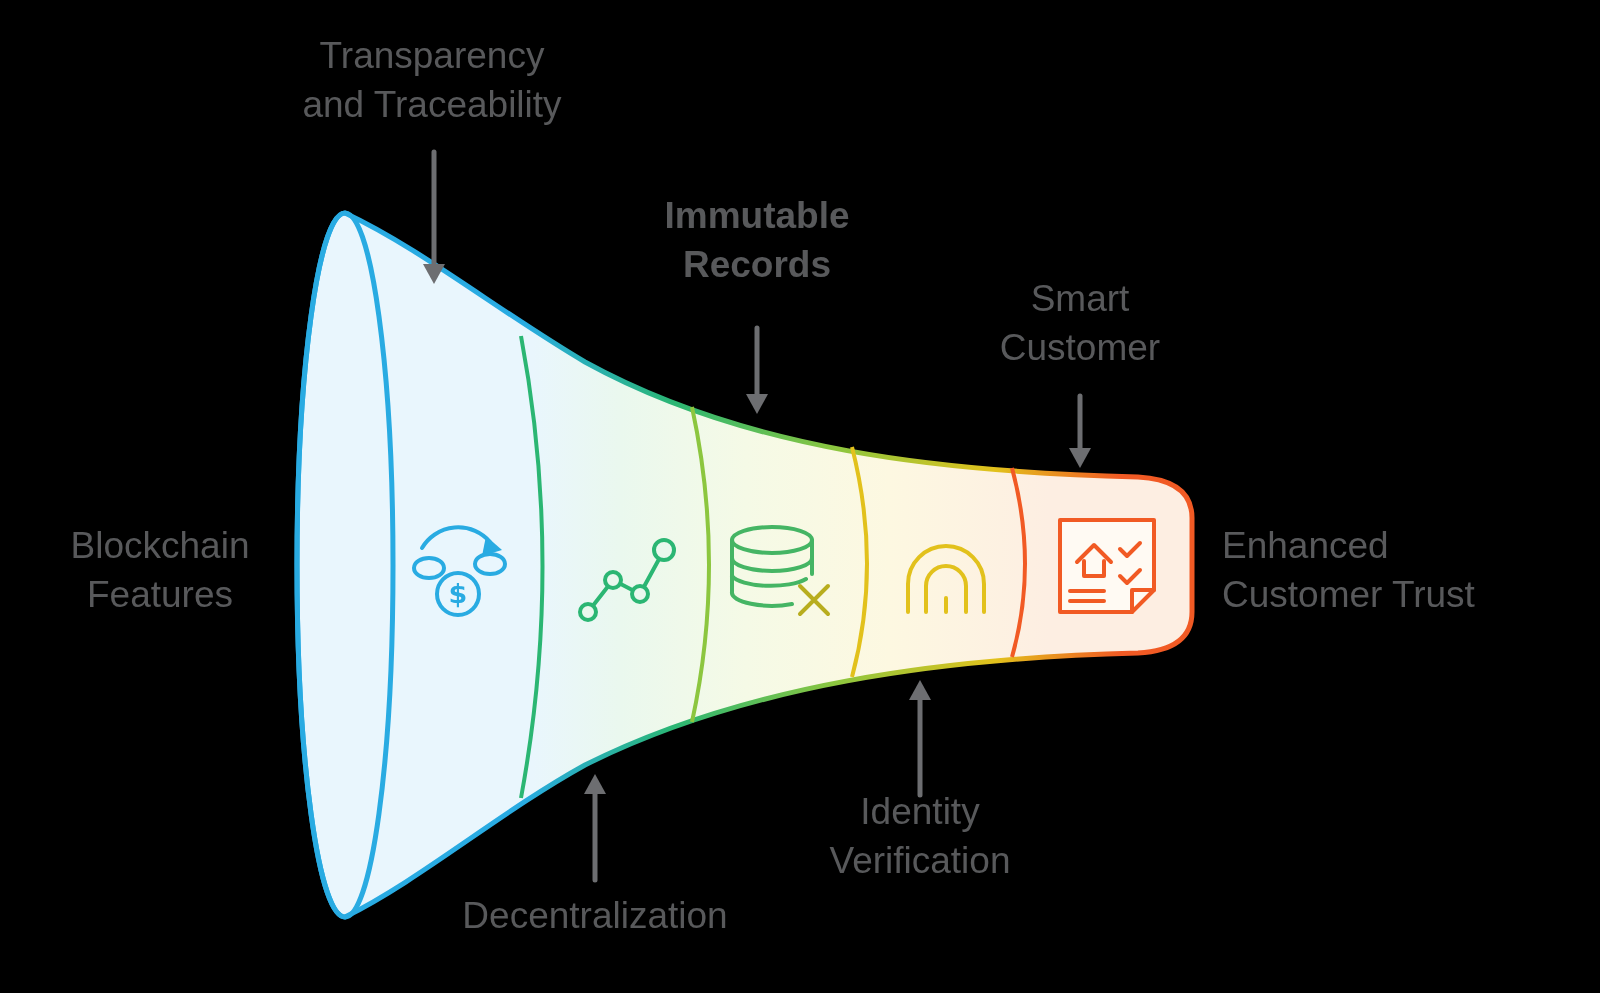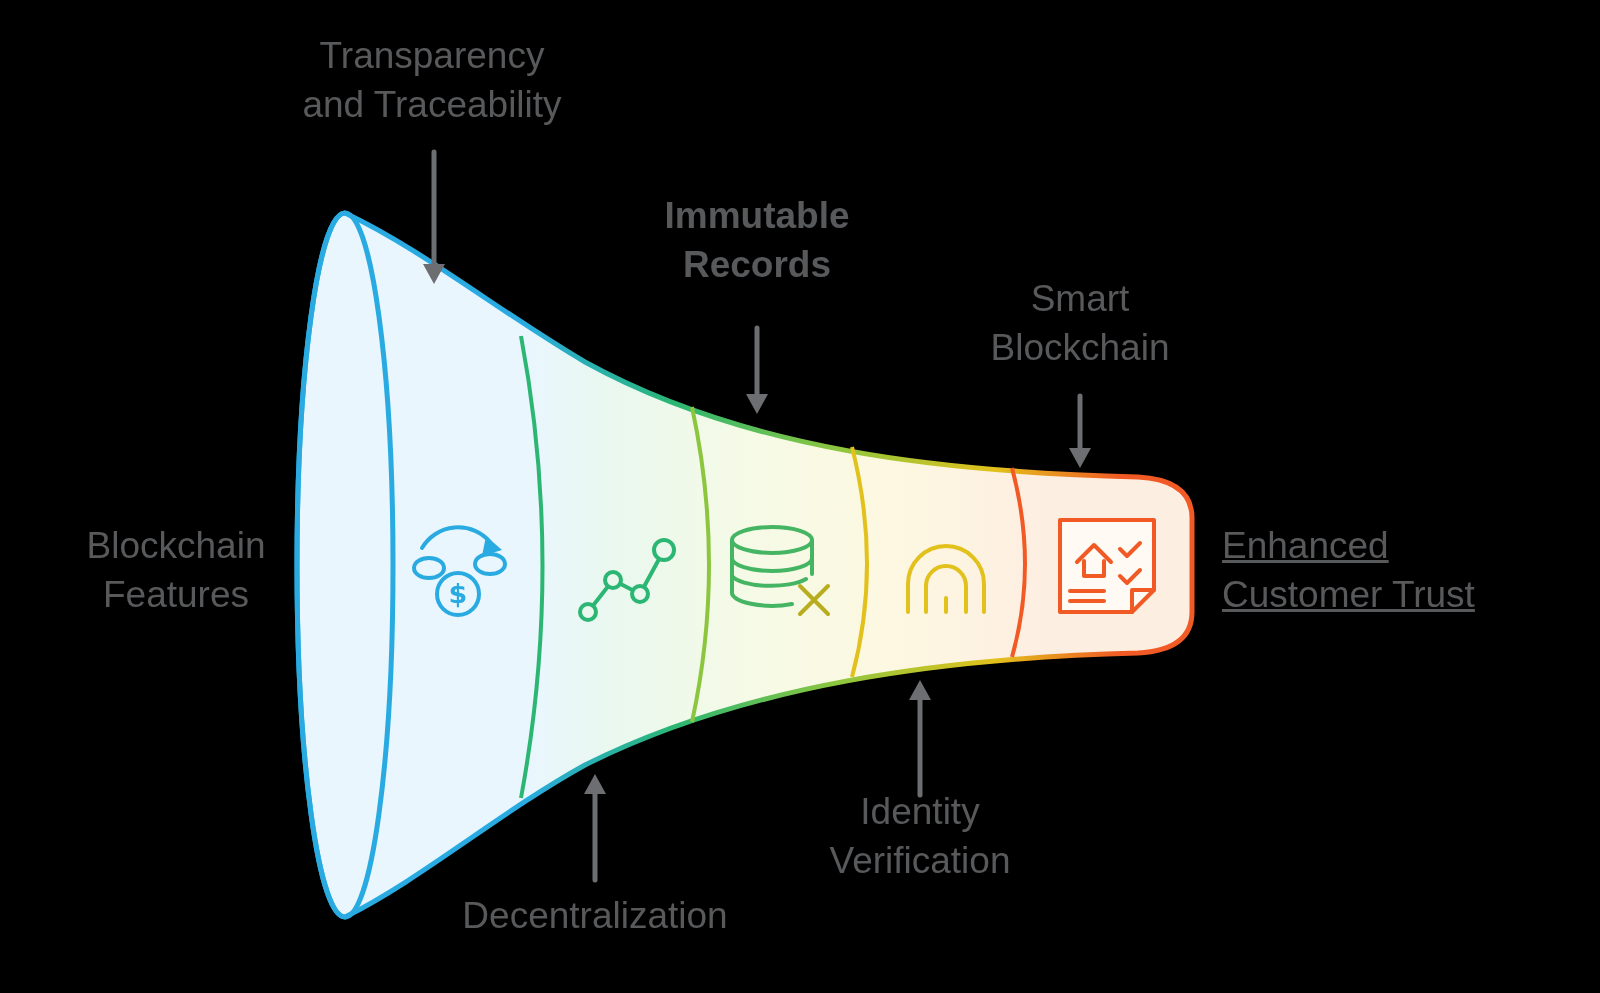--- a/index.html
+++ b/index.html
@@ -22,21 +22,21 @@
   }
   .label {
     position: absolute;
     color: #58595b;
     font-size: 37px;
     line-height: 1.32;
     white-space: pre-line;
     text-align: center;
     font-weight: 400;
   }
-  .label.align-left { text-align: left; text-decoration: underline; }
+  .label.align-left { text-align: left; }
 </style>
 </head>
 <body>
 
 <div class="canvas">
 
   <svg class="scene" width="1600" height="993" viewBox="0 0 1600 993">
     <defs>
       <linearGradient id="funnelFill" gradientUnits="userSpaceOnUse" x1="300" y1="0" x2="1192" y2="0">
         <stop offset="0" stop-color="#e9f6fd"></stop>
@@ -144,23 +144,23 @@
     </g>
   </svg>
 
   <div class="label" style="left: 262px; top: 32px; width: 340px;">Transparency
 and Traceability</div>
 
   <div class="label" style="left: 607px; top: 192px; width: 300px; font-weight: bold;">Immutable
 Records</div>
 
   <div class="label" style="left: 930px; top: 275px; width: 300px;">Smart
-Blockchain</div>
+Customer</div>
 
-  <div class="label" style="left: 0px; top: 522px; width: 320px; padding-left: 16px;">Blockchain
+  <div class="label" style="left: 0px; top: 522px; width: 320px;">Blockchain
 Features</div>
 
   <div class="label align-left" style="left: 1222px; top: 522px; width: 340px;">Enhanced
 Customer Trust</div>
 
   <div class="label" style="left: 395px; top: 892px; width: 400px;">Decentralization</div>
 
   <div class="label" style="left: 770px; top: 788px; width: 300px;">Identity
 Verification</div>
 

